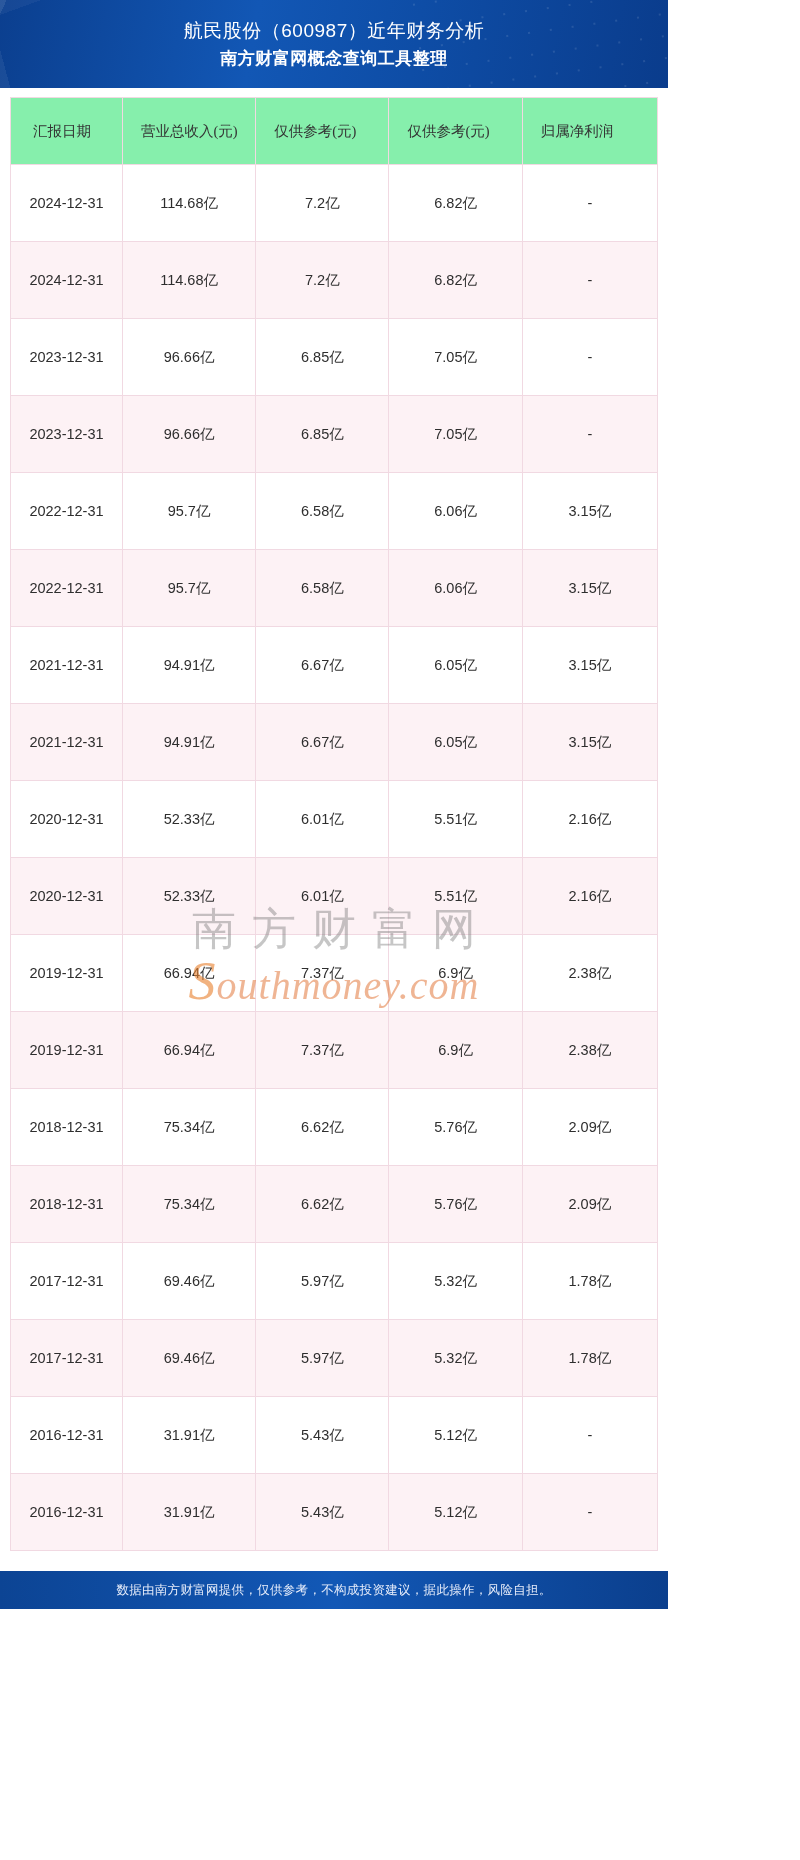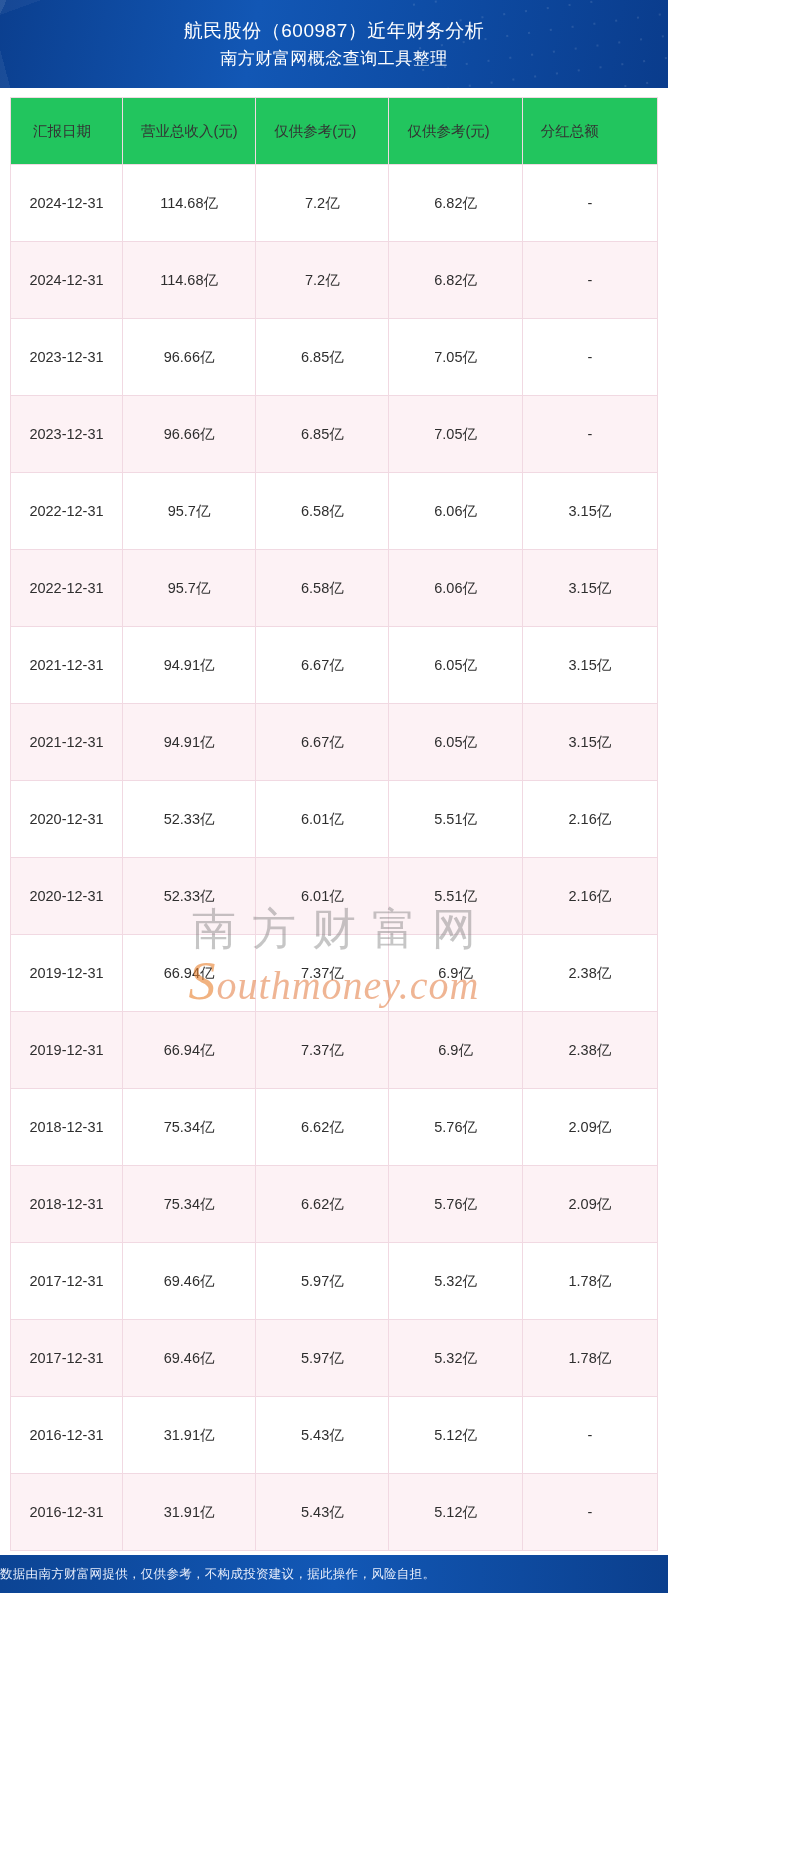--- a/index.html
+++ b/index.html
@@ -60,21 +60,21 @@
     font-size: 19px;
     line-height: 30px;
     letter-spacing: .5px;
     font-weight: 400;
   }
   .header-sub {
     color: #ffffff;
     font-size: 17px;
     line-height: 26px;
     letter-spacing: .5px;
-    font-weight: 400;
+    font-weight: 700;
   }
 
   
   .table-wrap {
     position: relative;
     padding: 9px 10px 0 10px;
   }
   table.fin {
     width: 100%;
     border-collapse: collapse;
@@ -87,25 +87,26 @@
     border: 1px solid #f1d9e2;
     font-size: 14.5px;
     color: #2e2e2e;
     text-align: center;
     height: 76px;
     font-weight: 400;
     padding: 0 4px;
   }
   table.fin th {
     height: 66px;
-    background: #22c55e;
+    background: #86efac;
     color: #333333;
     font-weight: 400;
     text-align: left;
     padding-left: 22px;
+    font-family: Liberation Serif, serif;
   }
   table.fin th.th-wide { padding-left: 18px; margin-left: 48px; }
   col.c0 { width: 17.3%; }
   col.c1 { width: 20.6%; }
   col.c2 { width: 20.6%; }
   col.c3 { width: 20.6%; }
   col.c4 { width: 20.9%; }
 
   tbody tr.odd td { background: #ffffff; }
   tbody tr.even td { background: #fdf2f5; }
@@ -136,26 +137,27 @@
     line-height: 46px;
     letter-spacing: 1px;
   }
   .wm-en .big {
     font-size: 54px;
     color: rgba(232,130,50,0.62);
   }
 
   
   .footer {
-    margin-top: 4px;
+    margin-top: 20px;
     height: 38px;
     background: linear-gradient(90deg, #0c4494 0%, #1258b6 50%, #0b3f8d 100%);
     color: #e8eefb;
     font-size: 12.5px;
     line-height: 38px;
+    text-align: center;
     letter-spacing: .3px;
   }
 </style>
 </head>
 <body>
 
 <div class="page">
 
   <div class="header">
     <div class="header-inner">
@@ -172,21 +174,21 @@
           <col class="c2">
           <col class="c3">
           <col class="c4">
       </colgroup>
       <thead>
         <tr>
           <th>汇报日期</th>
           <th class="th-wide">营业总收入(元)</th>
           <th class="th-wide">仅供参考(元)</th>
           <th class="th-wide">仅供参考(元)</th>
-          <th class="th-wide">分红总额</th>
+          <th class="th-wide">归属净利润</th>
         </tr>
       </thead>
       <tbody id="tbody">
           <tr class="odd">
             <td>2024-12-31</td>
             <td>114.68亿</td>
             <td>7.2亿</td>
             <td>6.82亿</td>
             <td>-</td>
           </tr>

